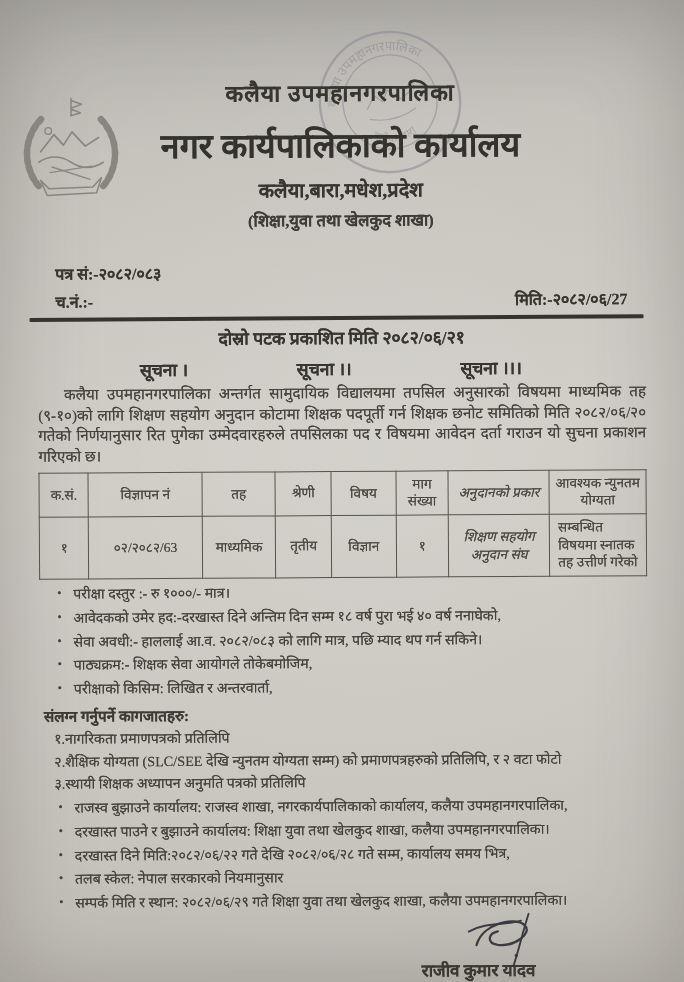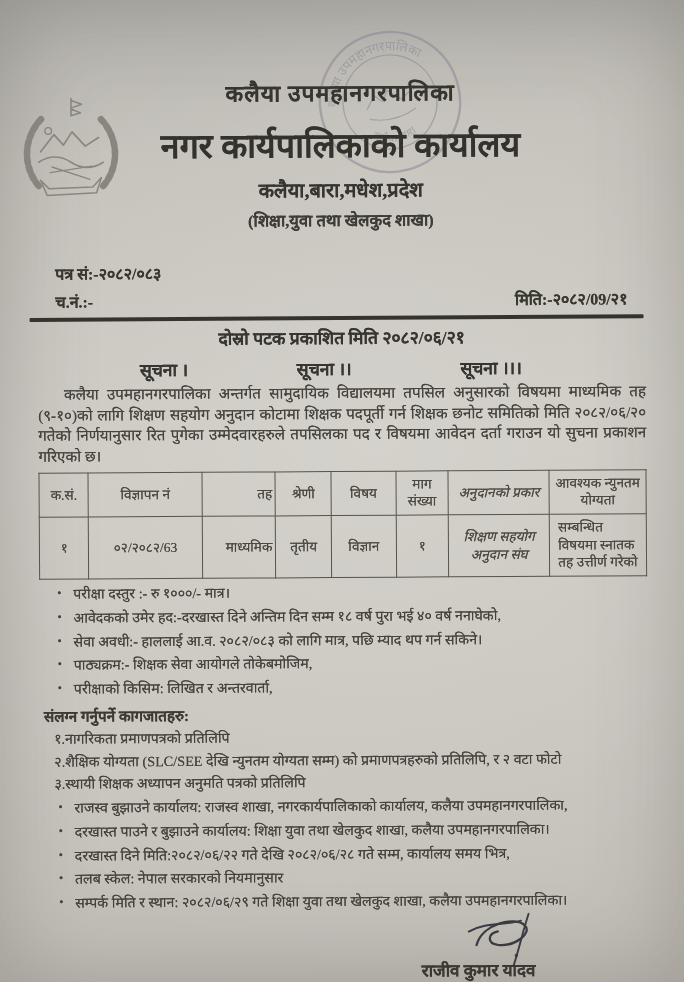--- a/index.html
+++ b/index.html
@@ -31,22 +31,22 @@
   .notices{display:flex;justify-content:space-between;font-weight:700;font-size:17.5px;margin:7px 124px 0 102px;color:#36352f;}
   
   .para{font-size:15.2px;line-height:1.36;text-align:justify;margin:3px 0 0;text-indent:26px;color:#45433c;}
   
   table{width:100%;border-collapse:collapse;margin-top:5px;font-size:13.6px;color:#4a483f;table-layout:fixed;}
   th,td{border:1.4px solid #565349;padding:4px 3px;text-align:center;vertical-align:middle;font-weight:400;line-height:1.3;}
   th{height:34px;}
   td{height:44px;}
   th:nth-child(1),td:nth-child(1){width:7%;}
   th:nth-child(2),td:nth-child(2){width:17.5%;}
-  th:nth-child(3),td:nth-child(3){width:11%;text-align:right;}
-  th:nth-child(4),td:nth-child(4){width:8%;}
+  th:nth-child(3),td:nth-child(3){width:11%;}
+  th:nth-child(4),td:nth-child(4){width:8%;font-family:Liberation Mono, monospace;}
   th:nth-child(5),td:nth-child(5){width:9.5%;margin-top:6px;}
   th:nth-child(6),td:nth-child(6){width:7.5%;}
   th:nth-child(7),td:nth-child(7){width:15.5%;font-style:italic;}
   td:last-child{text-align:left;padding-left:8px;margin-top:47px;}
   
   .list{margin-top:6px;font-size:14.2px;color:#44423b;padding-left:18px;}
   .b-item{position:relative;padding-left:16px;margin-top:6px;line-height:1.25;}
   .b-item::before{content:"•";position:absolute;left:0;top:0;font-size:12px;}
   .attach-head{margin-top:7px;font-size:15.2px;font-weight:600;padding-left:4px;color:#3c3a33;}
   .n-item{margin-top:5px;padding-left:14px;font-size:14.2px;line-height:1.25;color:#44423b;}
@@ -92,21 +92,21 @@
 
     <div class="h-muni">कलैया उपमहानगरपालिका</div>
     <div class="h-office">नगर कार्यपालिकाको कार्यालय</div>
     <div class="h-addr">कलैया,बारा,मधेश,प्रदेश</div>
     <div class="h-branch">(शिक्षा,युवा तथा खेलकुद शाखा)</div>
 
     <div class="meta">
       <div>पत्र सं:-२०८२/०८३</div>
       <div class="meta-row">
         <span>च.नं.:-</span>
-        <span>मिति:-२०८२/09/२१</span>
+        <span>मिति:-२०८२/०६/27</span>
       </div>
     </div>
 
     <div class="rule"></div>
 
     <div class="published">दोस्रो पटक प्रकाशित मिति २०८२/०६/२१</div>
 
     <div class="notices">
       <span>सूचना ।</span>
       <span>सूचना ।।</span>

